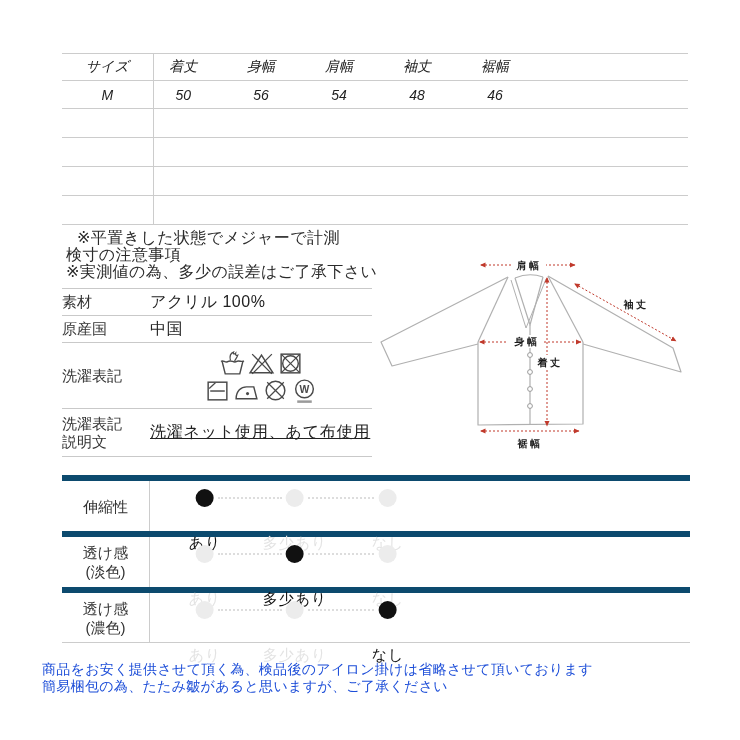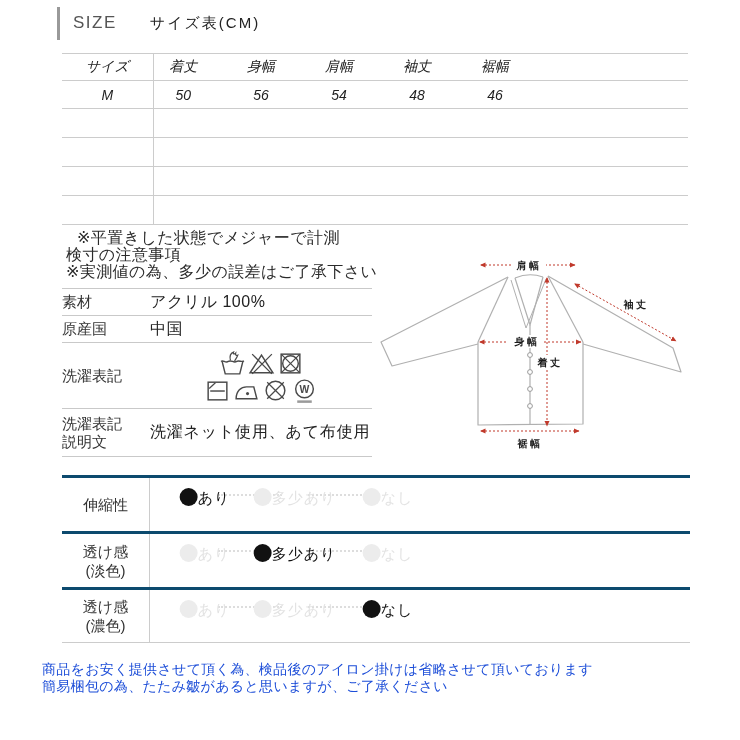--- a/index.html
+++ b/index.html
@@ -29,60 +29,55 @@
   .notes { position:absolute; left:66px; top:229px; font-size:16px; line-height:17px; color:#2b2b2b; letter-spacing:0.4px; }
   .notes .n1 { padding-left:11px; }
 
   
   .spec-table { position:absolute; left:62px; top:288px; width:310px; table-layout:fixed; }
   .spec-table tr { border-top:1px solid #c9c9c9; }
   .spec-table tr.last { border-bottom:1px solid #c9c9c9; }
   .spec-table td { text-align:left; vertical-align:middle; }
   .spec-table .lbl { font-size:15px; color:#333; line-height:18px; }
   .spec-table .val { font-size:16px; color:#222; padding-right:32px; letter-spacing:0.5px; }
-  .spec-table .val.wide { padding-right:0; letter-spacing:0.8px; white-space:nowrap; }
+  .spec-table .val.wide { padding-right:0; letter-spacing:0.8px; white-space:nowrap;text-decoration:underline; }
   .spec-table tr.r1 td, .spec-table tr.r2 td { height:27px; }
   .spec-table tr.r3 td { height:66px; }
   .spec-table tr.r4 td { height:48px; }
   .icon-grid { display:flex; flex-direction:column; align-items:center; padding:4px 0 2px 0; }
   .icon-line { display:flex; gap:2px; }
   svg.care { width:27px; height:27px; display:block; }
 
   
   .garment { position:absolute; left:375px; top:248px; }
   .mlabel { font-size:10px; font-weight:bold; fill:#1a1a1a; letter-spacing:2.5px; }
 
   
   .rating-table { position:absolute; left:62px; top:475px; width:628px; }
-  .rating-row { display:flex; height:56px; border-top:3px solid #0c4a6e; }
+  .rating-row { display:flex; height:56px; border-top:6px solid #0c4a6e; }
   .rating-row.last { border-bottom:1px solid #ccc; }
   .rating-lbl { width:88px; border-right:1px solid #ccc; display:flex; flex-direction:column; justify-content:center; align-items:center; font-size:15px; line-height:19px; color:#333; }
   .rating-scale { position:relative; flex:1; }
-  .opt { position:absolute; top:8px; display:flex; flex-direction:row; align-items:center; transform:translateX(-50%); }
+  .opt { position:absolute; top:8px; display:flex; flex-direction:column; align-items:center; transform:translateX(-50%);gap:24px; }
   .opt .dot { width:18px; height:18px; border-radius:50%; background:#ececec; }
   .opt .ol { margin-top:3px; font-size:15px; color:#e3e3e3; white-space:nowrap; letter-spacing:1px; }
   .opt.on .dot { background:#111; }
   .opt.on .ol { color:#111; }
   .o1 { left:55px; } .o2 { left:145px; } .o3 { left:238px; }
   .connector { position:absolute; top:16px; border-top:2px dotted #ddd; }
   .k1 { left:68px; width:64px; } .k2 { left:158px; width:66px; }
 
   
   .footer { position:absolute; left:42px; top:661px; font-size:14px; line-height:17px; color:#1d4ed8; letter-spacing:0.3px; }
 </style>
 </head>
 <body>
 
 <div class="page">
 
-  <div class="hdr">
-    <div class="hdr-bar"></div>
-    <div class="hdr-size">SIZE</div>
-    <div class="hdr-title">サイズ表(CM)</div>
-  </div>
 
   <table class="size-table">
     <colgroup>
         <col style="width:91px">
         <col style="width:78px">
         <col style="width:78px">
         <col style="width:78px">
         <col style="width:78px">
         <col style="width:78px">
         <col>

